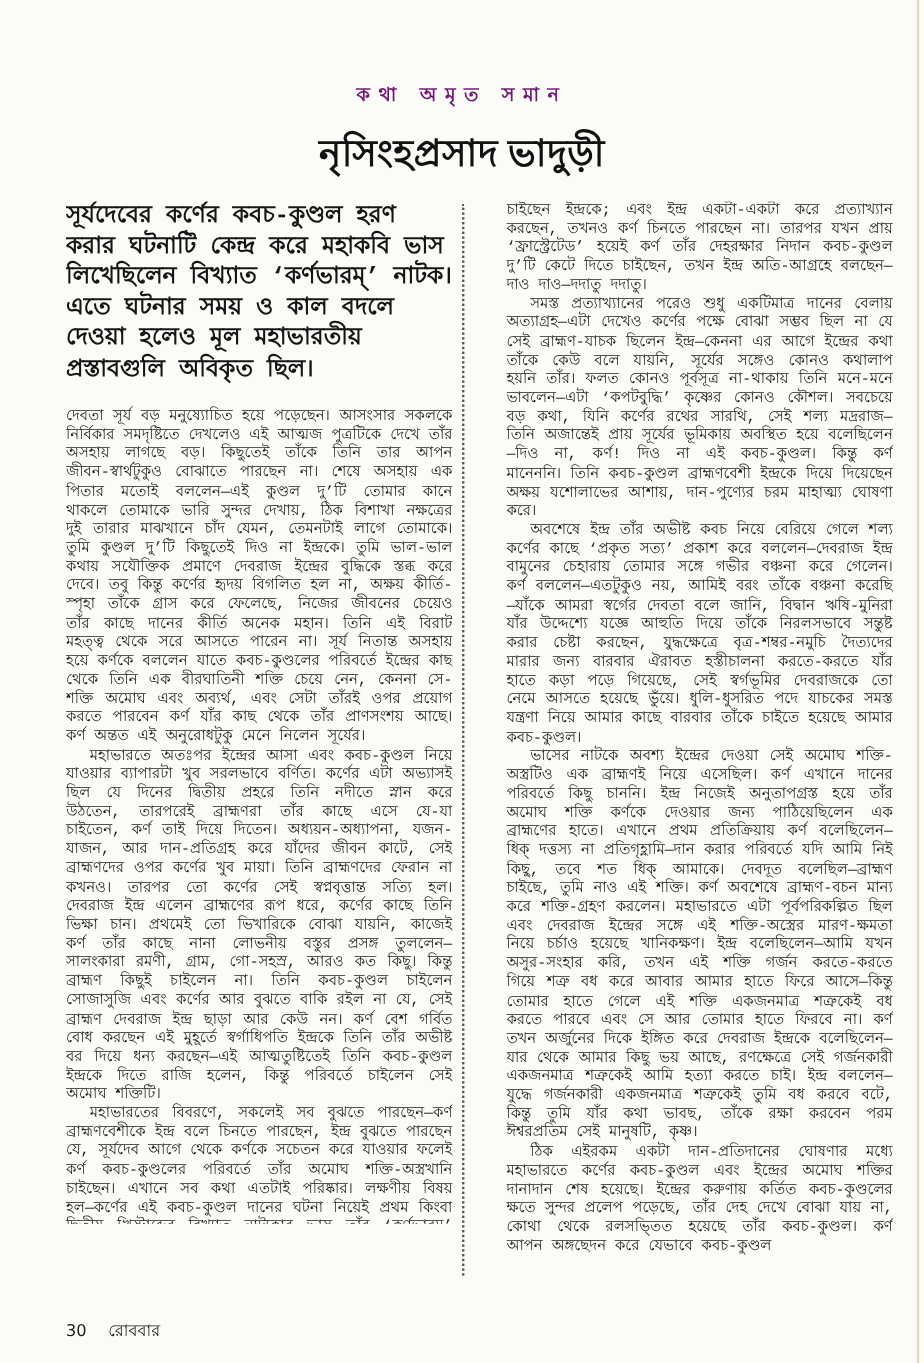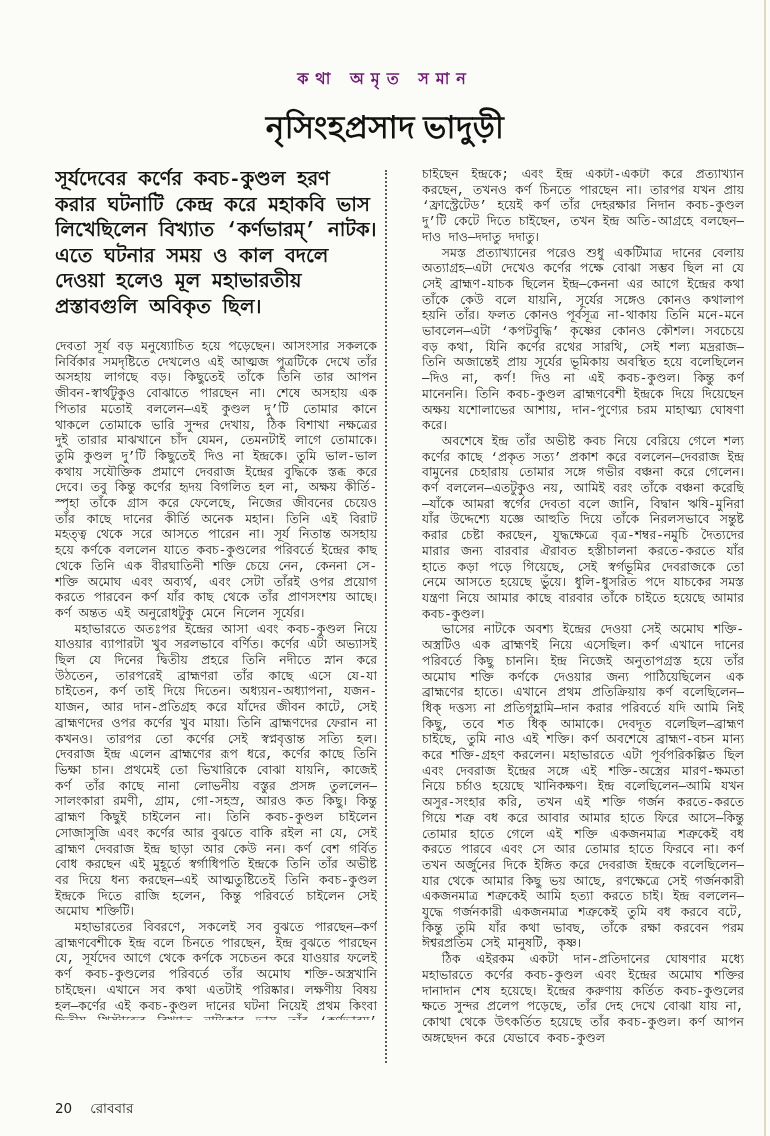--- a/index.html
+++ b/index.html
@@ -76,20 +76,20 @@
       <p class="para indent">মহাভারতে অতঃপর ইন্দ্রের আসা এবং কবচ-কুণ্ডল নিয়ে যাওয়ার ব্যাপারটা খুব সরলভাবে বর্ণিত। কর্ণের এটা অভ্যাসই ছিল যে দিনের দ্বিতীয় প্রহরে তিনি নদীতে স্নান করে উঠতেন, তারপরেই ব্রাহ্মণরা তাঁর কাছে এসে যে-যা চাইতেন, কর্ণ তাই দিয়ে দিতেন। অধ্যয়ন-অধ্যাপনা, যজন-যাজন, আর দান-প্রতিগ্রহ করে যাঁদের জীবন কাটে, সেই ব্রাহ্মণদের ওপর কর্ণের খুব মায়া। তিনি ব্রাহ্মণদের ফেরান না কখনও। তারপর তো কর্ণের সেই স্বপ্নবৃত্তান্ত সত্যি হল। দেবরাজ ইন্দ্র এলেন ব্রাহ্মণের রূপ ধরে, কর্ণের কাছে তিনি ভিক্ষা চান। প্রথমেই তো ভিখারিকে বোঝা যায়নি, কাজেই কর্ণ তাঁর কাছে নানা লোভনীয় বস্তুর প্রসঙ্গ তুললেন—সালংকারা রমণী, গ্রাম, গো-সহস্র, আরও কত কিছু। কিন্তু ব্রাহ্মণ কিছুই চাইলেন না। তিনি কবচ-কুণ্ডল চাইলেন সোজাসুজি এবং কর্ণের আর বুঝতে বাকি রইল না যে, সেই ব্রাহ্মণ দেবরাজ ইন্দ্র ছাড়া আর কেউ নন। কর্ণ বেশ গর্বিত বোধ করছেন এই মুহূর্তে স্বর্গাধিপতি ইন্দ্রকে তিনি তাঁর অভীষ্ট বর দিয়ে ধন্য করছেন—এই আত্মতুষ্টিতেই তিনি কবচ-কুণ্ডল ইন্দ্রকে দিতে রাজি হলেন, কিন্তু পরিবর্তে চাইলেন সেই অমোঘ শক্তিটি।</p>
       <p class="para indent">মহাভারতের বিবরণে, সকলেই সব বুঝতে পারছেন—কর্ণ ব্রাহ্মণবেশীকে ইন্দ্র বলে চিনতে পারছেন, ইন্দ্র বুঝতে পারছেন যে, সূর্যদেব আগে থেকে কর্ণকে সচেতন করে যাওয়ার ফলেই কর্ণ কবচ-কুণ্ডলের পরিবর্তে তাঁর অমোঘ শক্তি-অস্ত্রখানি চাইছেন। এখানে সব কথা এতটাই পরিষ্কার। লক্ষণীয় বিষয় হল—কর্ণের এই কবচ-কুণ্ডল দানের ঘটনা নিয়েই প্রথম কিংবা দ্বিতীয় খ্রিস্টাব্দের বিখ্যাত নাট্যকার ভাস তাঁর ‘কর্ণভারম্‌’ নাটক রচনা করেন। সে-নাটকে ঘটনার সময় এবং স্থান পাল্টে দেওয়ায় মহাকাব্যের ঘটনা আরও নাটকীয় হয়ে উঠেছে বটে, কিন্তু মহাভারতের মূল প্রস্তাবগুলি একেবারে অপরিবর্তিত আছে। ভাসের নাটকে কর্ণ ইন্দ্রকে মোটেই চিনতে পারছেন না। কর্ণ যখন একটা-একটা করে হাতি, ঘোড়া, রথ দিতে</p>
     </div>
   </div>
 
   <div class="col col-right">
     <p class="para">চাইছেন ইন্দ্রকে; এবং ইন্দ্র একটা-একটা করে প্রত্যাখ্যান করছেন, তখনও কর্ণ চিনতে পারছেন না। তারপর যখন প্রায় ‘ফ্রাস্ট্রেটেড’ হয়েই কর্ণ তাঁর দেহরক্ষার নিদান কবচ-কুণ্ডল দু’টি কেটে দিতে চাইছেন, তখন ইন্দ্র অতি-আগ্রহে বলছেন—দাও দাও—দদাতু দদাতু।</p>
     <p class="para indent">সমস্ত প্রত্যাখ্যানের পরেও শুধু একটিমাত্র দানের বেলায় অত্যাগ্রহ—এটা দেখেও কর্ণের পক্ষে বোঝা সম্ভব ছিল না যে সেই ব্রাহ্মণ-যাচক ছিলেন ইন্দ্র—কেননা এর আগে ইন্দ্রের কথা তাঁকে কেউ বলে যায়নি, সূর্যের সঙ্গেও কোনও কথালাপ হয়নি তাঁর। ফলত কোনও পূর্বসূত্র না-থাকায় তিনি মনে-মনে ভাবলেন—এটা ‘কপটবুদ্ধি’ কৃষ্ণের কোনও কৌশল। সবচেয়ে বড় কথা, যিনি কর্ণের রথের সারথি, সেই শল্য মদ্ররাজ—তিনি অজান্তেই প্রায় সূর্যের ভূমিকায় অবস্থিত হয়ে বলেছিলেন—দিও না, কর্ণ! দিও না এই কবচ-কুণ্ডল। কিন্তু কর্ণ মানেননি। তিনি কবচ-কুণ্ডল ব্রাহ্মণবেশী ইন্দ্রকে দিয়ে দিয়েছেন অক্ষয় যশোলাভের আশায়, দান-পুণ্যের চরম মাহাত্ম্য ঘোষণা করে।</p>
     <p class="para indent">অবশেষে ইন্দ্র তাঁর অভীষ্ট কবচ নিয়ে বেরিয়ে গেলে শল্য কর্ণের কাছে ‘প্রকৃত সত্য’ প্রকাশ করে বললেন—দেবরাজ ইন্দ্র বামুনের চেহারায় তোমার সঙ্গে গভীর বঞ্চনা করে গেলেন। কর্ণ বললেন—এতটুকুও নয়, আমিই বরং তাঁকে বঞ্চনা করেছি—যাঁকে আমরা স্বর্গের দেবতা বলে জানি, বিদ্বান ঋষি-মুনিরা যাঁর উদ্দেশ্যে যজ্ঞে আহুতি দিয়ে তাঁকে নিরলসভাবে সন্তুষ্ট করার চেষ্টা করছেন, যুদ্ধক্ষেত্রে বৃত্র-শম্বর-নমুচি দৈত্যদের মারার জন্য বারবার ঐরাবত হস্তীচালনা করতে-করতে যাঁর হাতে কড়া পড়ে গিয়েছে, সেই স্বর্গভূমির দেবরাজকে তো নেমে আসতে হয়েছে ভুঁয়ে। ধুলি-ধুসরিত পদে যাচকের সমস্ত যন্ত্রণা নিয়ে আমার কাছে বারবার তাঁকে চাইতে হয়েছে আমার কবচ-কুণ্ডল।</p>
     <p class="para indent">ভাসের নাটকে অবশ্য ইন্দ্রের দেওয়া সেই অমোঘ শক্তি-অস্ত্রটিও এক ব্রাহ্মণই নিয়ে এসেছিল। কর্ণ এখানে দানের পরিবর্তে কিছু চাননি। ইন্দ্র নিজেই অনুতাপগ্রস্ত হয়ে তাঁর অমোঘ শক্তি কর্ণকে দেওয়ার জন্য পাঠিয়েছিলেন এক ব্রাহ্মণের হাতে। এখানে প্রথম প্রতিক্রিয়ায় কর্ণ বলেছিলেন—ধিক্‌ দত্তস্য না প্রতিগৃহ্ণামি—দান করার পরিবর্তে যদি আমি নিই কিছু, তবে শত ধিক্‌ আমাকে। দেবদূত বলেছিল—ব্রাহ্মণ চাইছে, তুমি নাও এই শক্তি। কর্ণ অবশেষে ব্রাহ্মণ-বচন মান্য করে শক্তি-গ্রহণ করলেন। মহাভারতে এটা পূর্বপরিকল্পিত ছিল এবং দেবরাজ ইন্দ্রের সঙ্গে এই শক্তি-অস্ত্রের মারণ-ক্ষমতা নিয়ে চর্চাও হয়েছে খানিকক্ষণ। ইন্দ্র বলেছিলেন—আমি যখন অসুর-সংহার করি, তখন এই শক্তি গর্জন করতে-করতে গিয়ে শত্রু বধ করে আবার আমার হাতে ফিরে আসে—কিন্তু তোমার হাতে গেলে এই শক্তি একজনমাত্র শত্রুকেই বধ করতে পারবে এবং সে আর তোমার হাতে ফিরবে না। কর্ণ তখন অর্জুনের দিকে ইঙ্গিত করে দেবরাজ ইন্দ্রকে বলেছিলেন—যার থেকে আমার কিছু ভয় আছে, রণক্ষেত্রে সেই গর্জনকারী একজনমাত্র শত্রুকেই আমি হত্যা করতে চাই। ইন্দ্র বললেন—যুদ্ধে গর্জনকারী একজনমাত্র শত্রুকেই তুমি বধ করবে বটে, কিন্তু তুমি যাঁর কথা ভাবছ, তাঁকে রক্ষা করবেন পরম ঈশ্বরপ্রতিম সেই মানুষটি, কৃষ্ণ।</p>
-    <p class="para indent">ঠিক এইরকম একটা দান-প্রতিদানের ঘোষণার মধ্যে মহাভারতে কর্ণের কবচ-কুণ্ডল এবং ইন্দ্রের অমোঘ শক্তির দানাদান শেষ হয়েছে। ইন্দ্রের করুণায় কর্তিত কবচ-কুণ্ডলের ক্ষতে সুন্দর প্রলেপ পড়েছে, তাঁর দেহ দেখে বোঝা যায় না, কোথা থেকে উৎকর্তিত হয়েছে তাঁর কবচ-কুণ্ডল। কর্ণ আপন অঙ্গছেদন করে যেভাবে কবচ-কুণ্ডল</p>
+    <p class="para indent">ঠিক এইরকম একটা দান-প্রতিদানের ঘোষণার মধ্যে মহাভারতে কর্ণের কবচ-কুণ্ডল এবং ইন্দ্রের অমোঘ শক্তির দানাদান শেষ হয়েছে। ইন্দ্রের করুণায় কর্তিত কবচ-কুণ্ডলের ক্ষতে সুন্দর প্রলেপ পড়েছে, তাঁর দেহ দেখে বোঝা যায় না, কোথা থেকে রলসভ্তিত হয়েছে তাঁর কবচ-কুণ্ডল। কর্ণ আপন অঙ্গছেদন করে যেভাবে কবচ-কুণ্ডল</p>
   </div>
 
 </div>
 
 <div class="footer">
-  <span class="pgnum">20</span><span>রোববার</span>
+  <span class="pgnum">30</span><span>রোববার</span>
 </div>
 
 </body></html>

